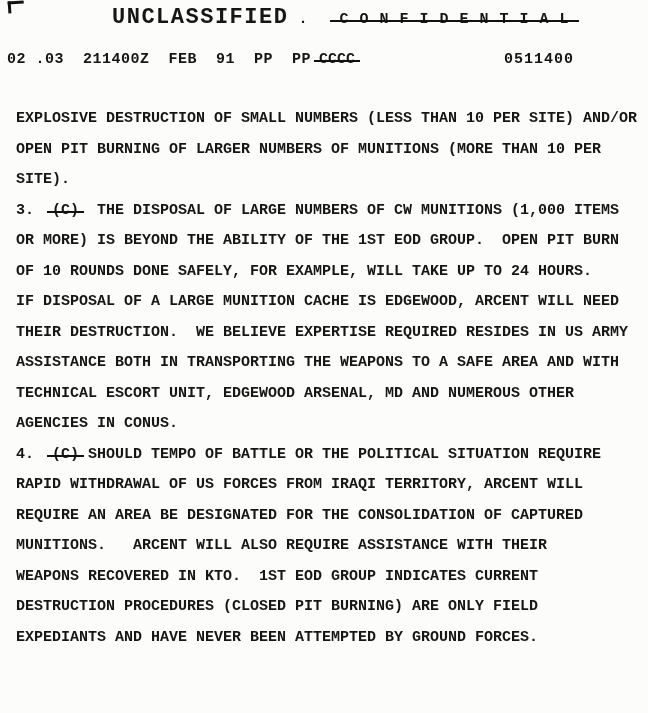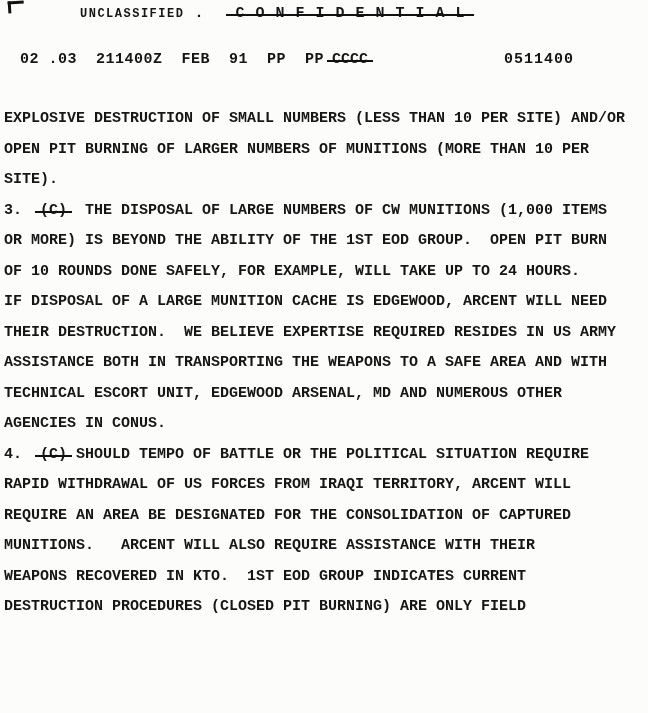--- a/index.html
+++ b/index.html
@@ -23,46 +23,46 @@
     border-left: 3px solid #111;
     transform: rotate(-4deg);
   }
   .header-row {
     display: flex;
     align-items: baseline;
     padding-top: 5px;
     height: 22px;
   }
   .unclassified {
-    margin-left: 80px;
-    font-size: 12px;
+    margin-left: 112px;
+    font-size: 22px;
     letter-spacing: 1.5px;
     white-space: pre;
   }
   .dot { margin-left: 10px; font-size: 15px; }
   .confidential {
     margin-left: 32px;
     font-size: 15px;
     letter-spacing: 1px;
     white-space: pre;
   }
   .meta-row {
     display: flex;
     align-items: baseline;
     margin-top: 24px;
     height: 20px;
-    padding-left: 20px;
+    padding-left: 7px;
     font-size: 15px;
   }
   .dtg { white-space: pre; letter-spacing: 0.5px; }
   .code { margin-left: 8px; white-space: pre; }
   .serial { margin-left: auto; margin-right: 74px; letter-spacing: 1px; }
   .body {
     margin-top: 33px;
-    padding-left: 4px;
+    padding-left: 16px;
     font-size: 15px;
   }
   .line {
     line-height: 30.5px;
     height: 30.5px;
     white-space: pre;
   }
   .line span { white-space: pre; }
   
   .strike { position: relative; display: inline-block; }
@@ -112,17 +112,18 @@
       <div class="line"><span>THEIR DESTRUCTION.  WE BELIEVE EXPERTISE REQUIRED RESIDES IN US ARMY</span></div>
       <div class="line"><span>ASSISTANCE BOTH IN TRANSPORTING THE WEAPONS TO A SAFE AREA AND WITH</span></div>
       <div class="line"><span>TECHNICAL ESCORT UNIT, EDGEWOOD ARSENAL, MD AND NUMEROUS OTHER</span></div>
       <div class="line"><span>AGENCIES IN CONUS.</span></div>
       <div class="line"><span>4.  </span><span class="strike strike-small">(C)</span><span> SHOULD TEMPO OF BATTLE OR THE POLITICAL SITUATION REQUIRE</span></div>
       <div class="line"><span>RAPID WITHDRAWAL OF US FORCES FROM IRAQI TERRITORY, ARCENT WILL</span></div>
       <div class="line"><span>REQUIRE AN AREA BE DESIGNATED FOR THE CONSOLIDATION OF CAPTURED</span></div>
       <div class="line"><span>MUNITIONS.   ARCENT WILL ALSO REQUIRE ASSISTANCE WITH THEIR</span></div>
       <div class="line"><span>WEAPONS RECOVERED IN KTO.  1ST EOD GROUP INDICATES CURRENT</span></div>
       <div class="line"><span>DESTRUCTION PROCEDURES (CLOSED PIT BURNING) ARE ONLY FIELD</span></div>
+      <div class="line"><span>EXPEDIANTS AND HAVE NEVER BEEN ATTEMPTED BY GROUND FORCES.</span></div>
     </div>
 
   <div class="speck"></div>
 
 </div>
 
 </body></html>

